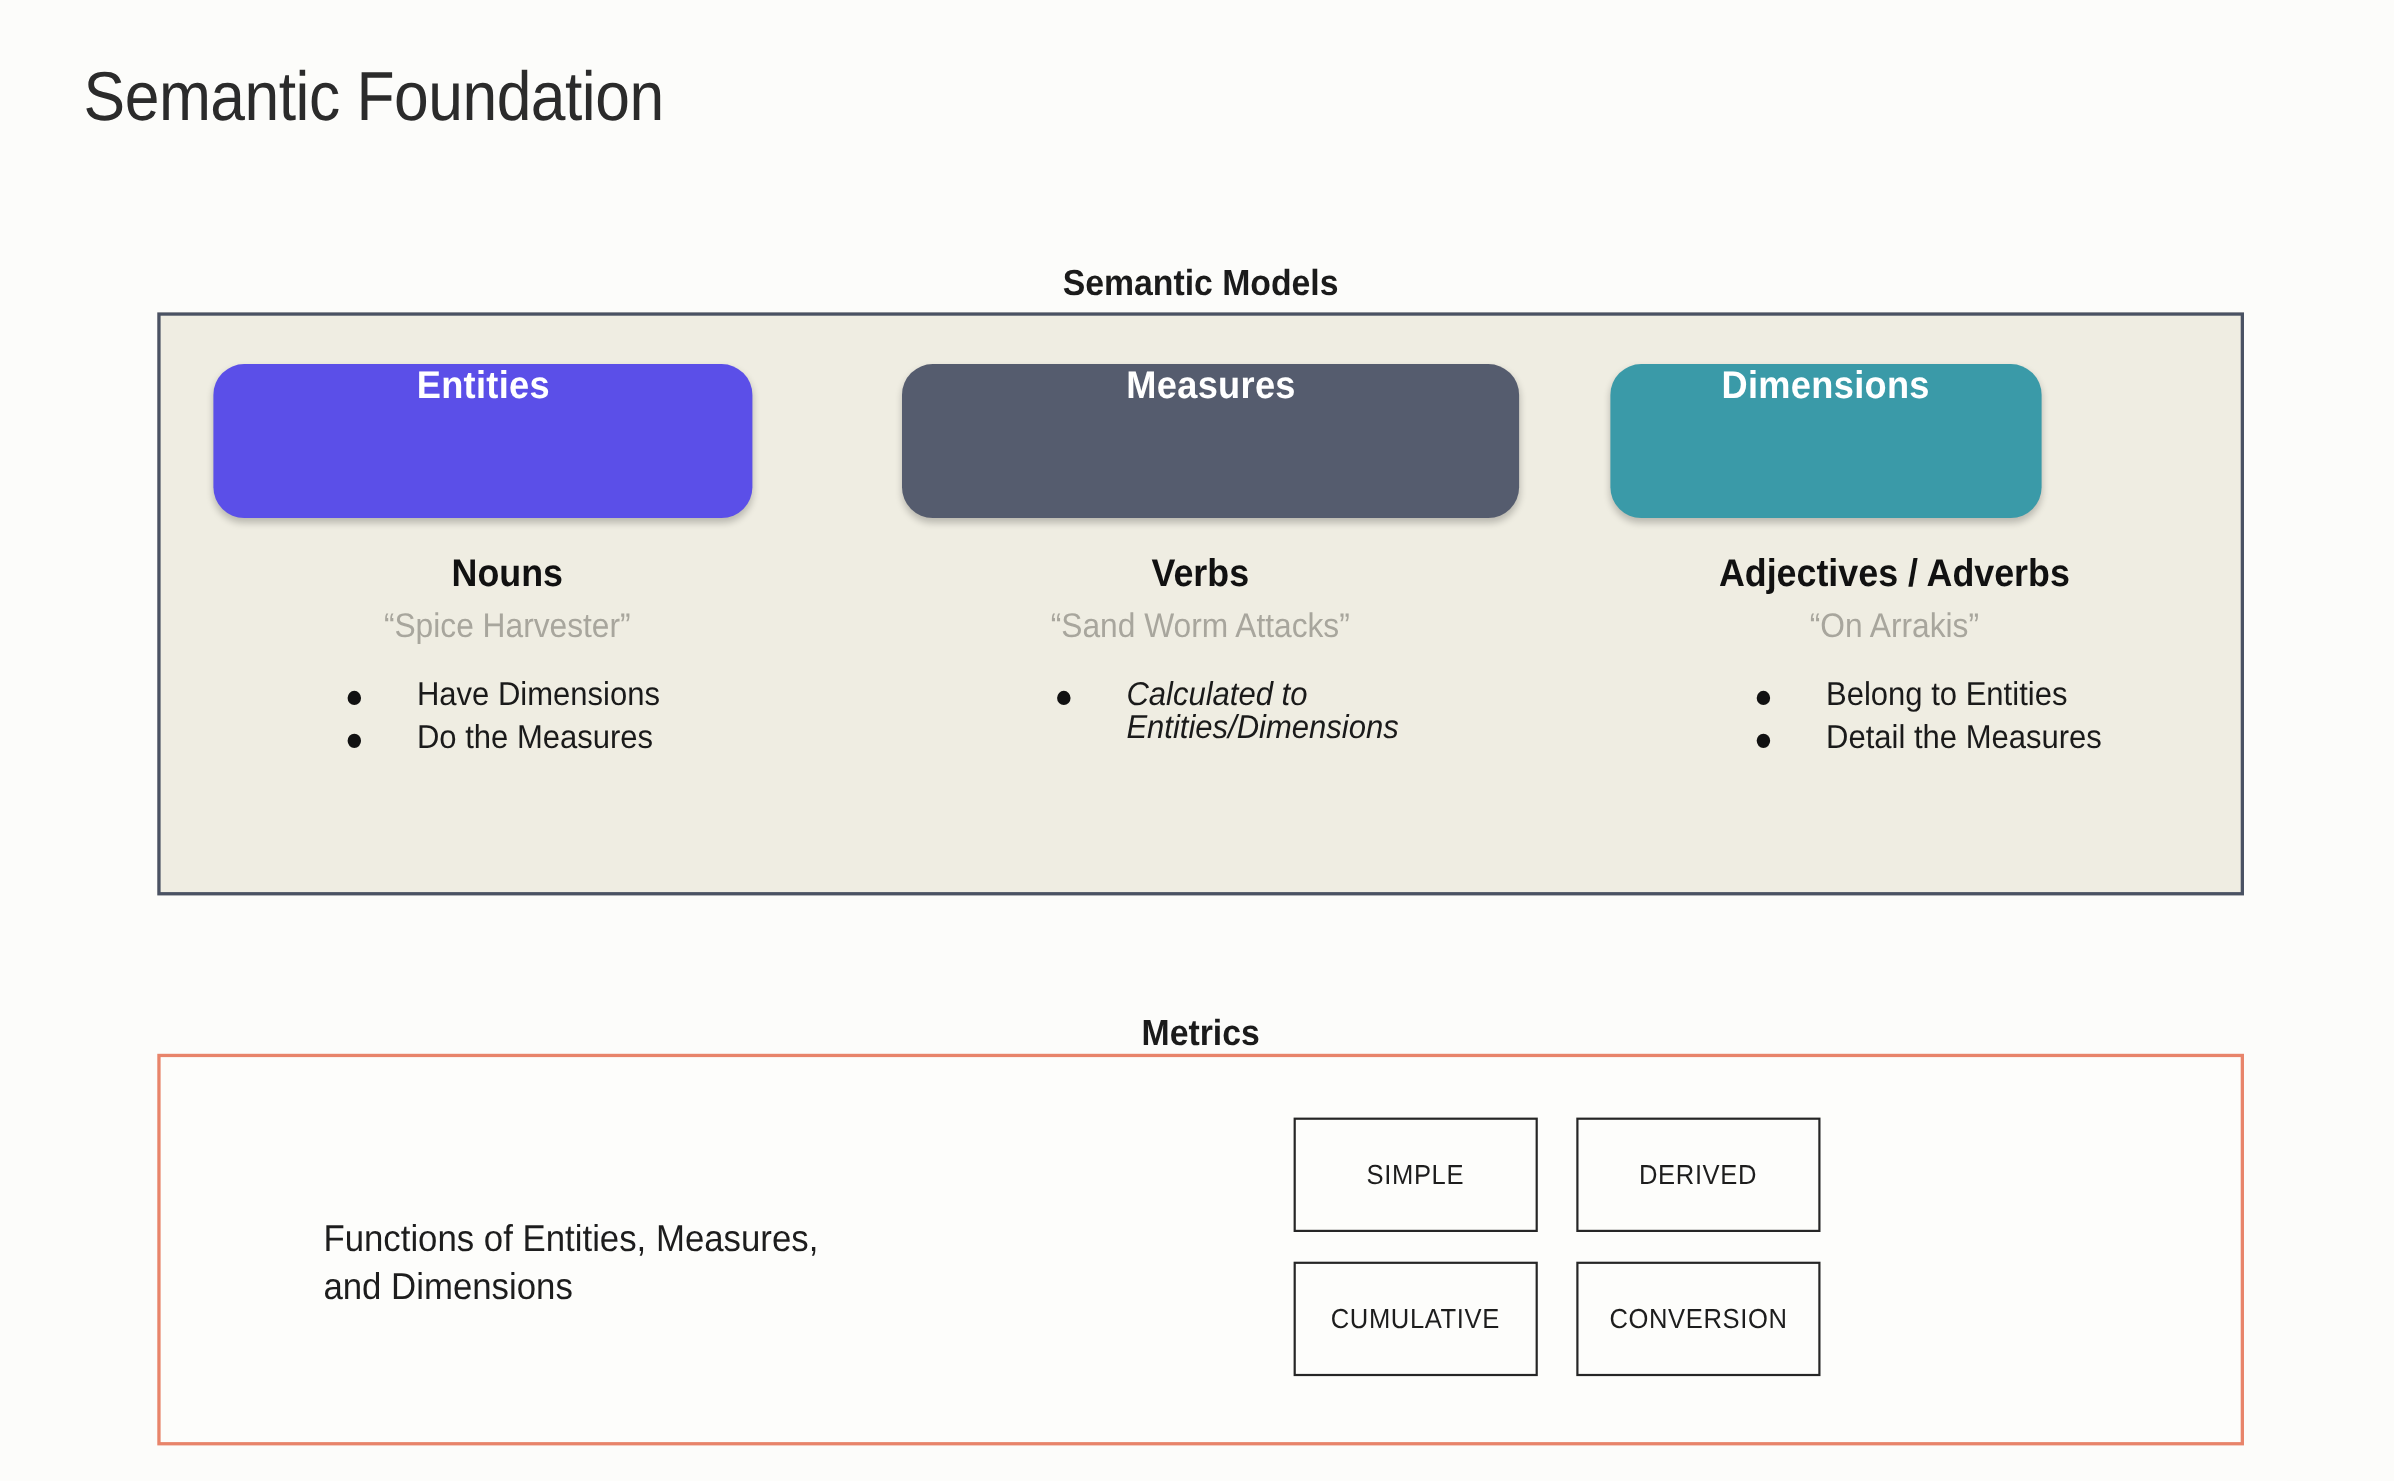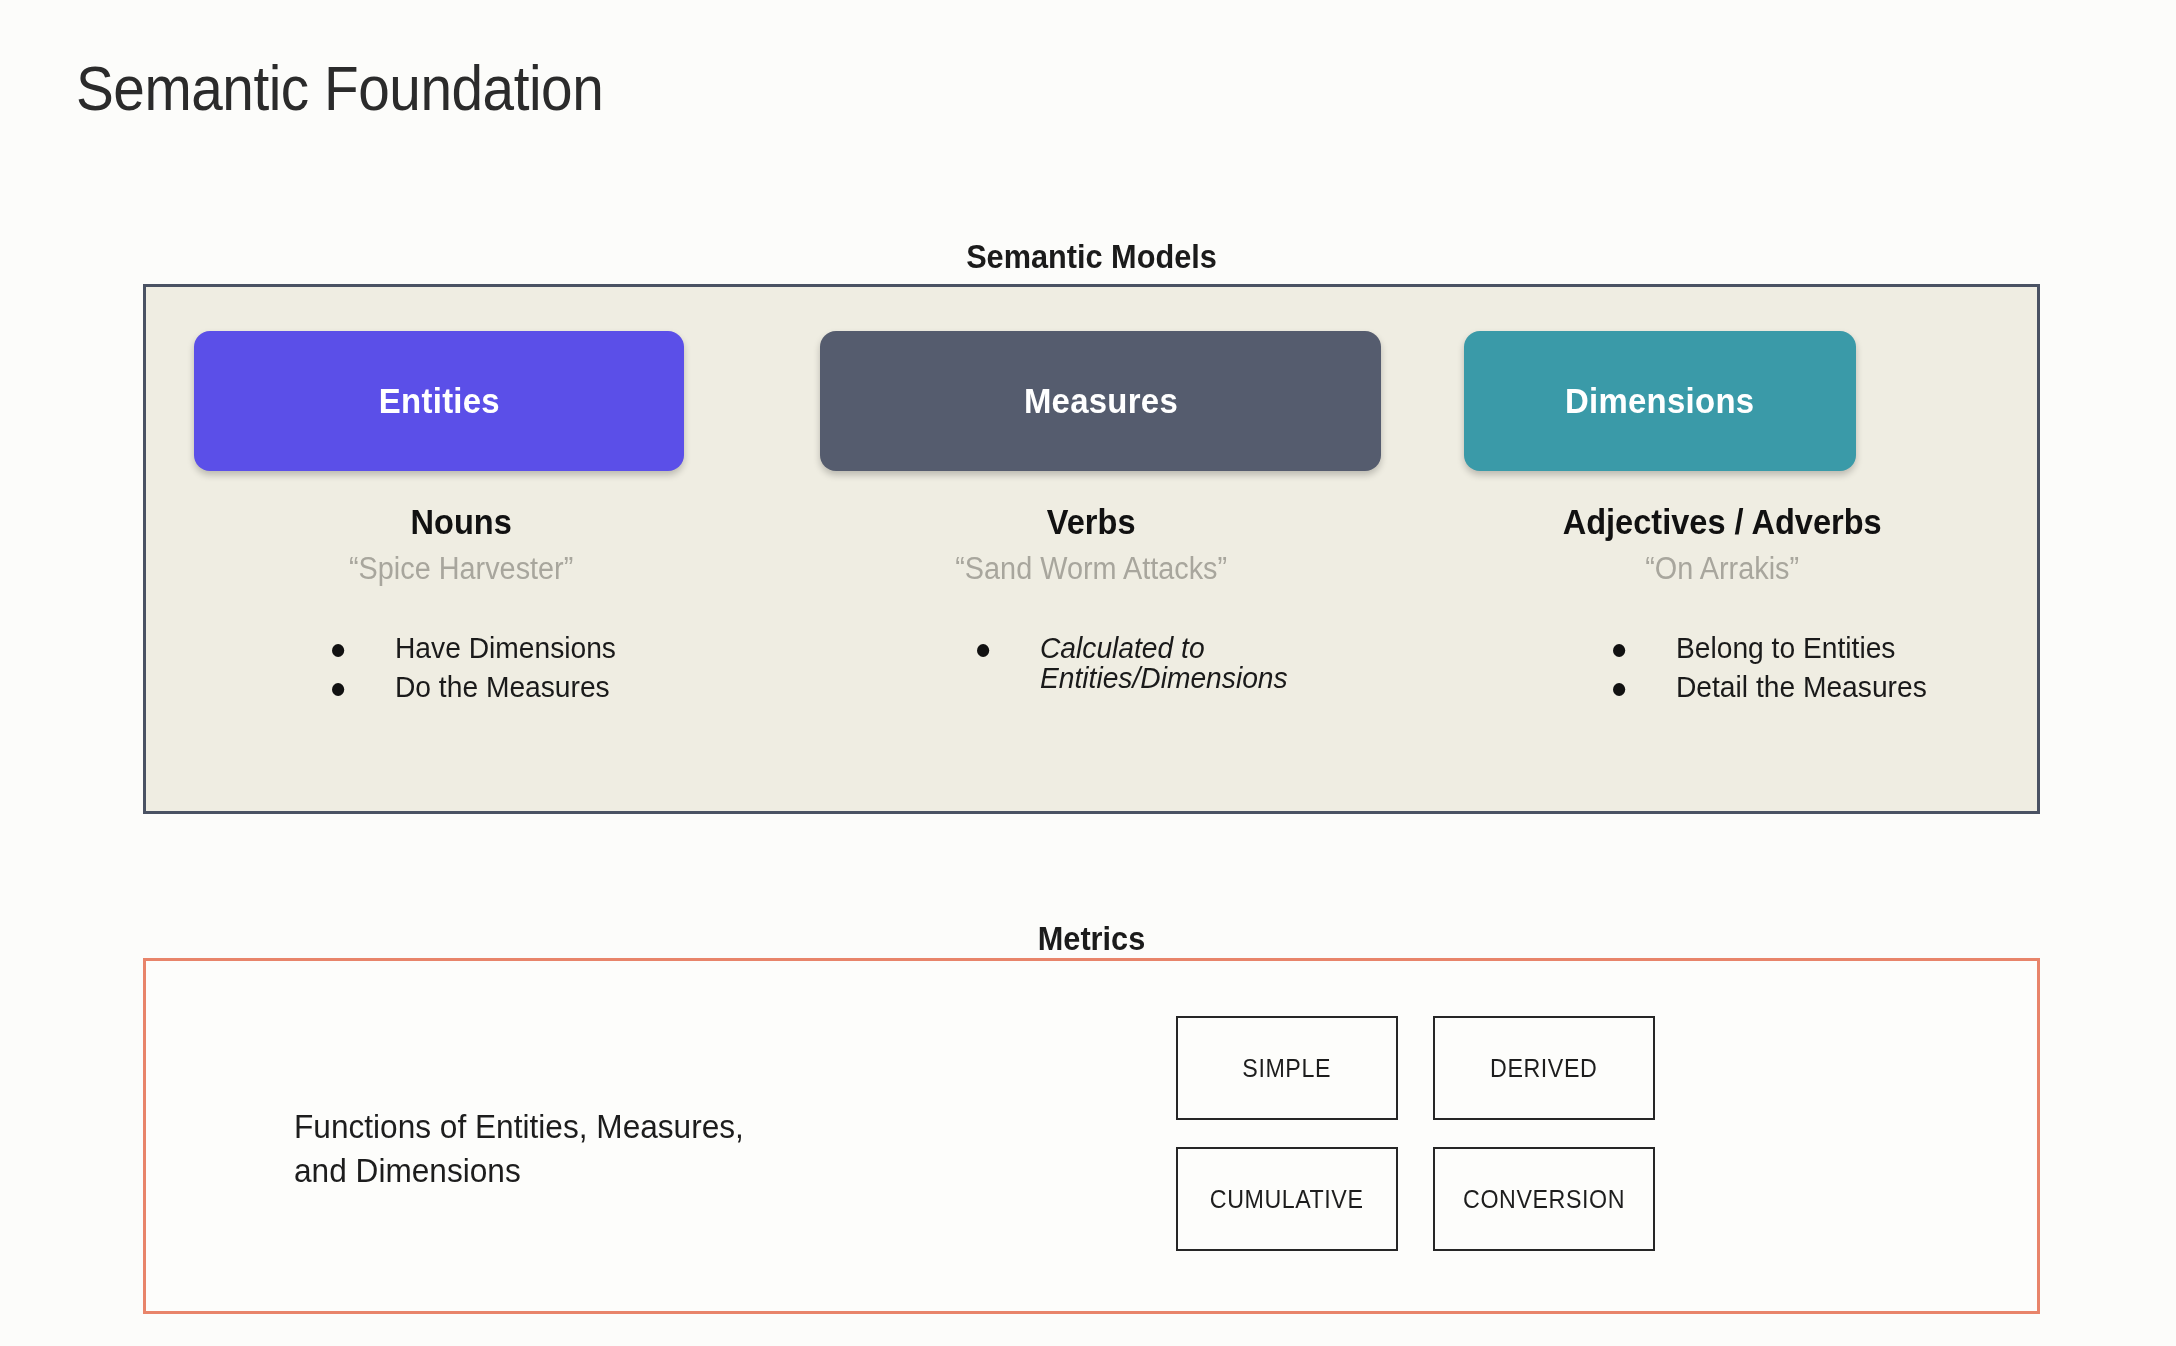--- a/index.html
+++ b/index.html
@@ -69,23 +69,22 @@
   }
   .sm-col {
     flex: 1 1 0;
     position: relative;
   }
 
   .pill {
     position: absolute;
     top: 44px;
     height: 140px;
-    border-radius: 16px;
-    display: flex;
-    align-items: center;
+    border-radius: 28px;
+    display: flex;
     justify-content: center;
     box-shadow: 0 4px 7px rgba(0,0,0,0.22);
     box-sizing: border-box;
   }
   .pill-label {
     color: #ffffff;
     font-size: 35px;
     font-weight: 700;
     letter-spacing: 0.3px;
     transform: scaleX(0.94);
@@ -115,21 +114,21 @@
     font-weight: 400;
     color: #a8a69d;
     transform: scaleX(0.93);
     white-space: nowrap;
   }
 
   .bullets {
     position: absolute;
     top: 330px;
     list-style: none;
-    margin: 16px;
+    margin: 0;
     padding: 0;
   }
   .bullets li {
     display: flex;
     align-items: flex-start;
     font-size: 30px;
     line-height: 1.0;
     color: #1a1a1a;
     margin-bottom: 9px;
     transform: scaleX(0.94);

